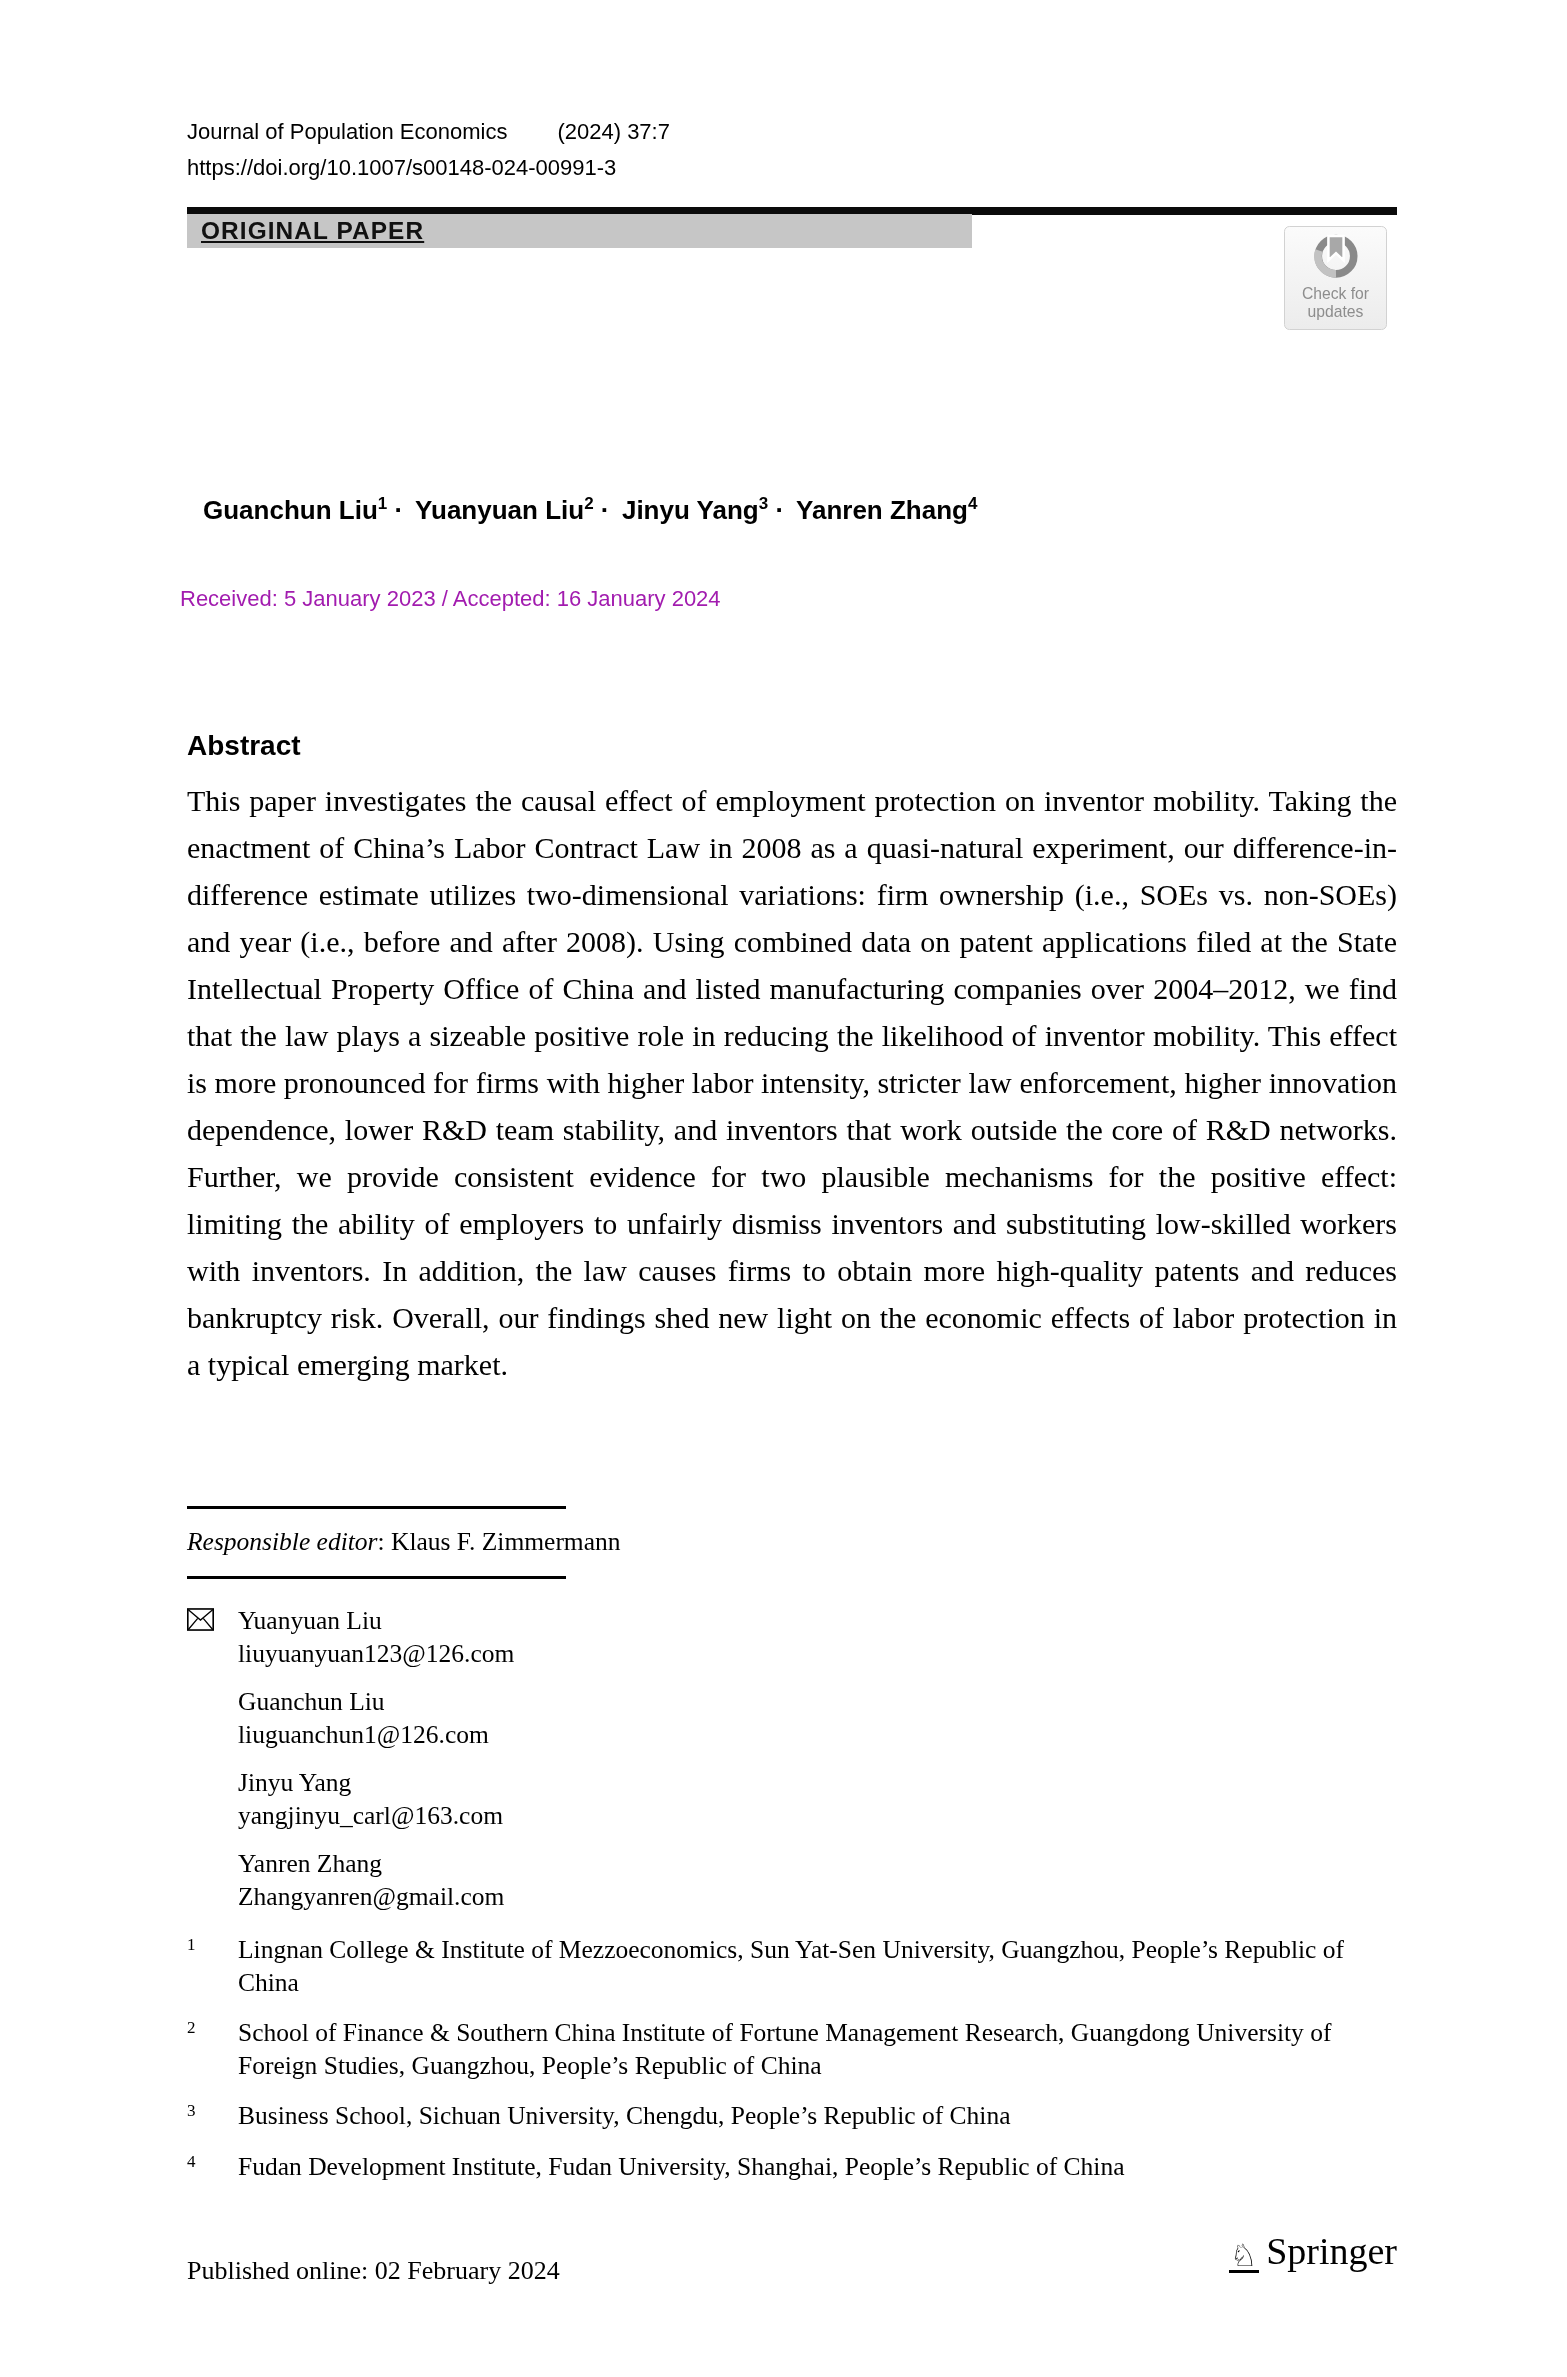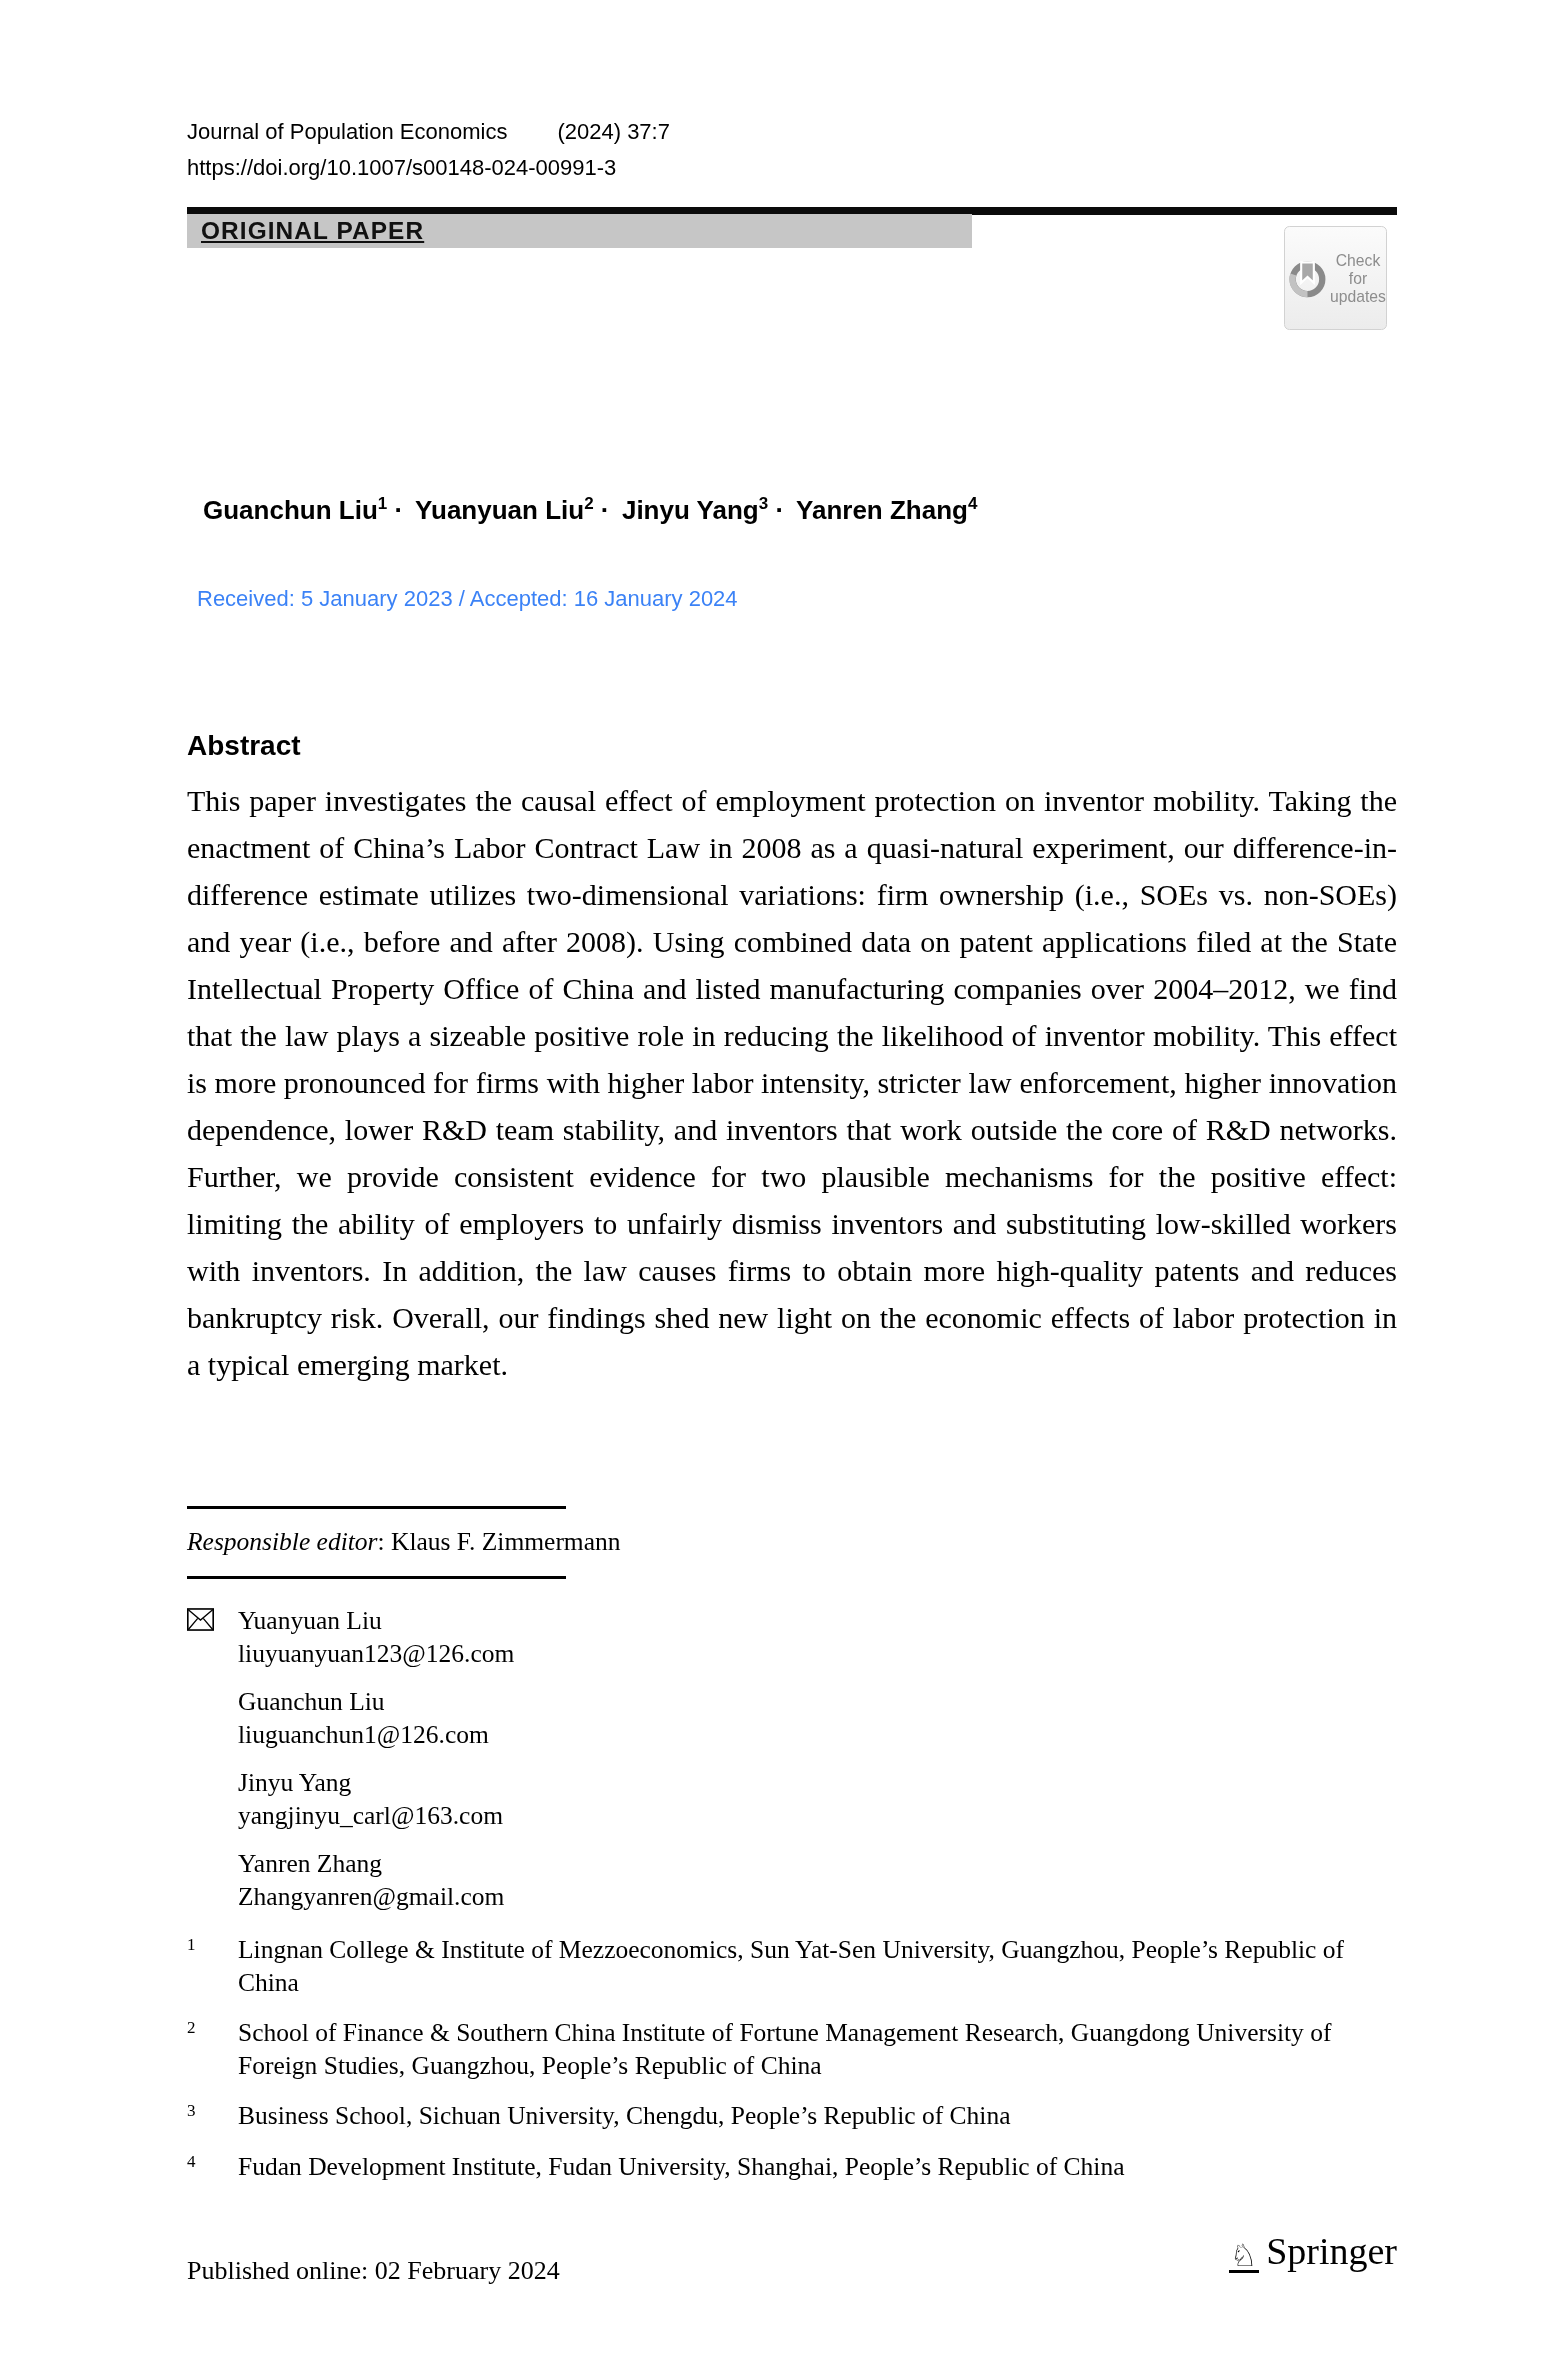--- a/index.html
+++ b/index.html
@@ -25,42 +25,42 @@
   }
   .section-bar span{
     font:700 24.4px "Liberation Sans", sans-serif; letter-spacing:1.1px; padding-left:14px; color:#111;text-decoration:underline;
   }
 
   
   .update-badge{
     position:absolute; left:1284px; top:226px; width:103px; height:104px;
     border:1.1px solid #d2d2d2; border-radius:5.4px;
     background:linear-gradient(180deg,#fbfbfb 0%,#ececec 100%);
-    display:flex; flex-direction:row; align-items:center; cursor:pointer;
+    display:flex; flex-direction:column; align-items:center; cursor:pointer;
   }
   .update-badge svg{ margin-top:3.3px; }
   .badge-text{
     font:400 15.7px/18px "Liberation Sans", sans-serif; color:#8d8d8d; text-align:center; margin-top:1.1px;
   }
 
   
   .paper-title{
     position:absolute; left:187px; top:317px; width:1127px;
     font:700 36px/61px "Liberation Sans", sans-serif; letter-spacing:-0.5px; color:#000;
   }
   .authors{
     position:absolute; left:203px; top:487px;
     font:700 26px/33px "Liberation Sans", sans-serif; color:#000;
   }
   .author-chip{ white-space:nowrap; }
   .author-chip:not(:last-child)::after{ content:" \00B7\2009"; }
   .author-chip sup{ font-size:17px; }
   .dates{
-    position:absolute; left:197px; top:581px;
-    font:400 22px/35px "Liberation Sans", sans-serif; color:#3b82f6;text-align:center;
+    position:absolute; left:180px; top:581px;
+    font:400 22px/35px "Liberation Sans", sans-serif; color:#a21caf;text-align:center;
   }
 
   
   .abstract{ position:absolute; left:187px; top:730px; width:1210px; }
   .abstract h2{ font:700 28px "Liberation Sans", sans-serif; margin-bottom:15px; }
   .abstract p{
     font:400 30px/47px "Liberation Serif", serif; text-align:justify; color:#000;
   }
 
   

